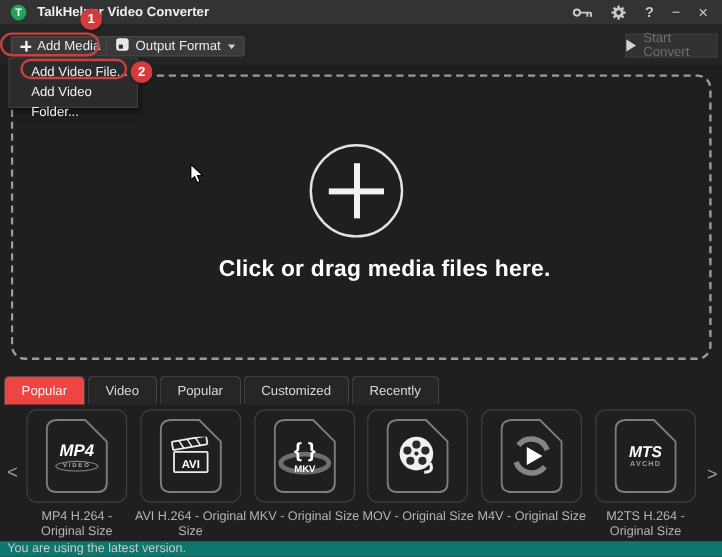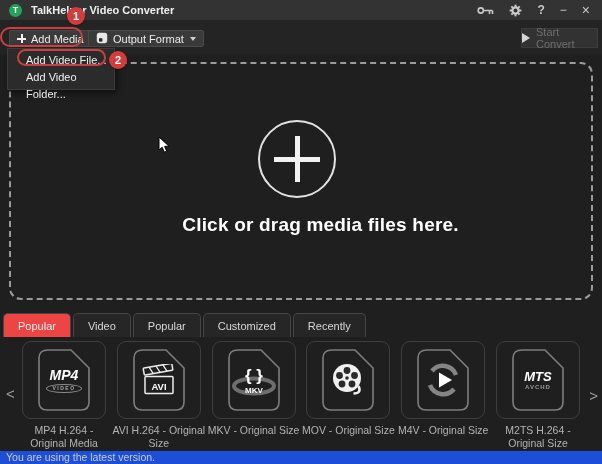--- a/index.html
+++ b/index.html
@@ -118,21 +118,21 @@
     margin-top:5px; width:96px; text-align:center; color:#b4b4b4;
     font-size:10.5px; line-height:1.25;
   }
   .strip-arrow { position:absolute; color:#a0a0a0; font-size:15px; z-index:5; }
   .arrow-left { left:6px; top:385px; }
   .arrow-right { right:4px; top:387px; }
 
   
   .statusbar {
     position:absolute; left:0; bottom:0; width:602px; height:13px;
-    background:#1d4ed8; color:#c9c9c9; font-size:10.5px; line-height:13px; padding-left:6px;
+    background:#0f766e; color:#c9c9c9; font-size:10.5px; line-height:13px; padding-left:6px;
   }
 
   
   .badge {
     position:absolute; width:18px; height:18px; border-radius:50%;
     background:#d43c3c; color:#fff; font-size:11px; font-weight:bold;
     display:flex; align-items:center; justify-content:center; z-index:30;
     box-shadow:0 1px 2px rgba(0,0,0,.4);
   }
   .badge1 { left:67px; top:7px; }
@@ -227,21 +227,21 @@
       <div class="file-shape">
         <svg class="file-outline" width="52" height="62" viewBox="0 0 52 62">
           <path d="M10 1 H33 L51 19 V53 Q51 61 43 61 H9 Q1 61 1 53 V9 Q1 1 10 1 Z" fill="none" stroke="#7d7d7d" stroke-width="1.6"></path>
         </svg>
         <div class="file-content">
           <div class="fmt-big">MP4</div>
           <div class="fmt-oval">VIDEO</div>
         </div>
       </div>
     </div>
-    <div class="fmt-label">MP4 H.264 - Original Media</div>
+    <div class="fmt-label">MP4 H.264 - Original Size</div>
   </div>
 
   <div class="fmt-card">
     <div class="card-box">
       <div class="file-shape">
         <svg class="file-outline" width="52" height="62" viewBox="0 0 52 62">
           <path d="M10 1 H33 L51 19 V53 Q51 61 43 61 H9 Q1 61 1 53 V9 Q1 1 10 1 Z" fill="none" stroke="#7d7d7d" stroke-width="1.6"></path>
         </svg>
         <div class="file-content">
           <svg width="38" height="33" viewBox="0 0 38 33">

